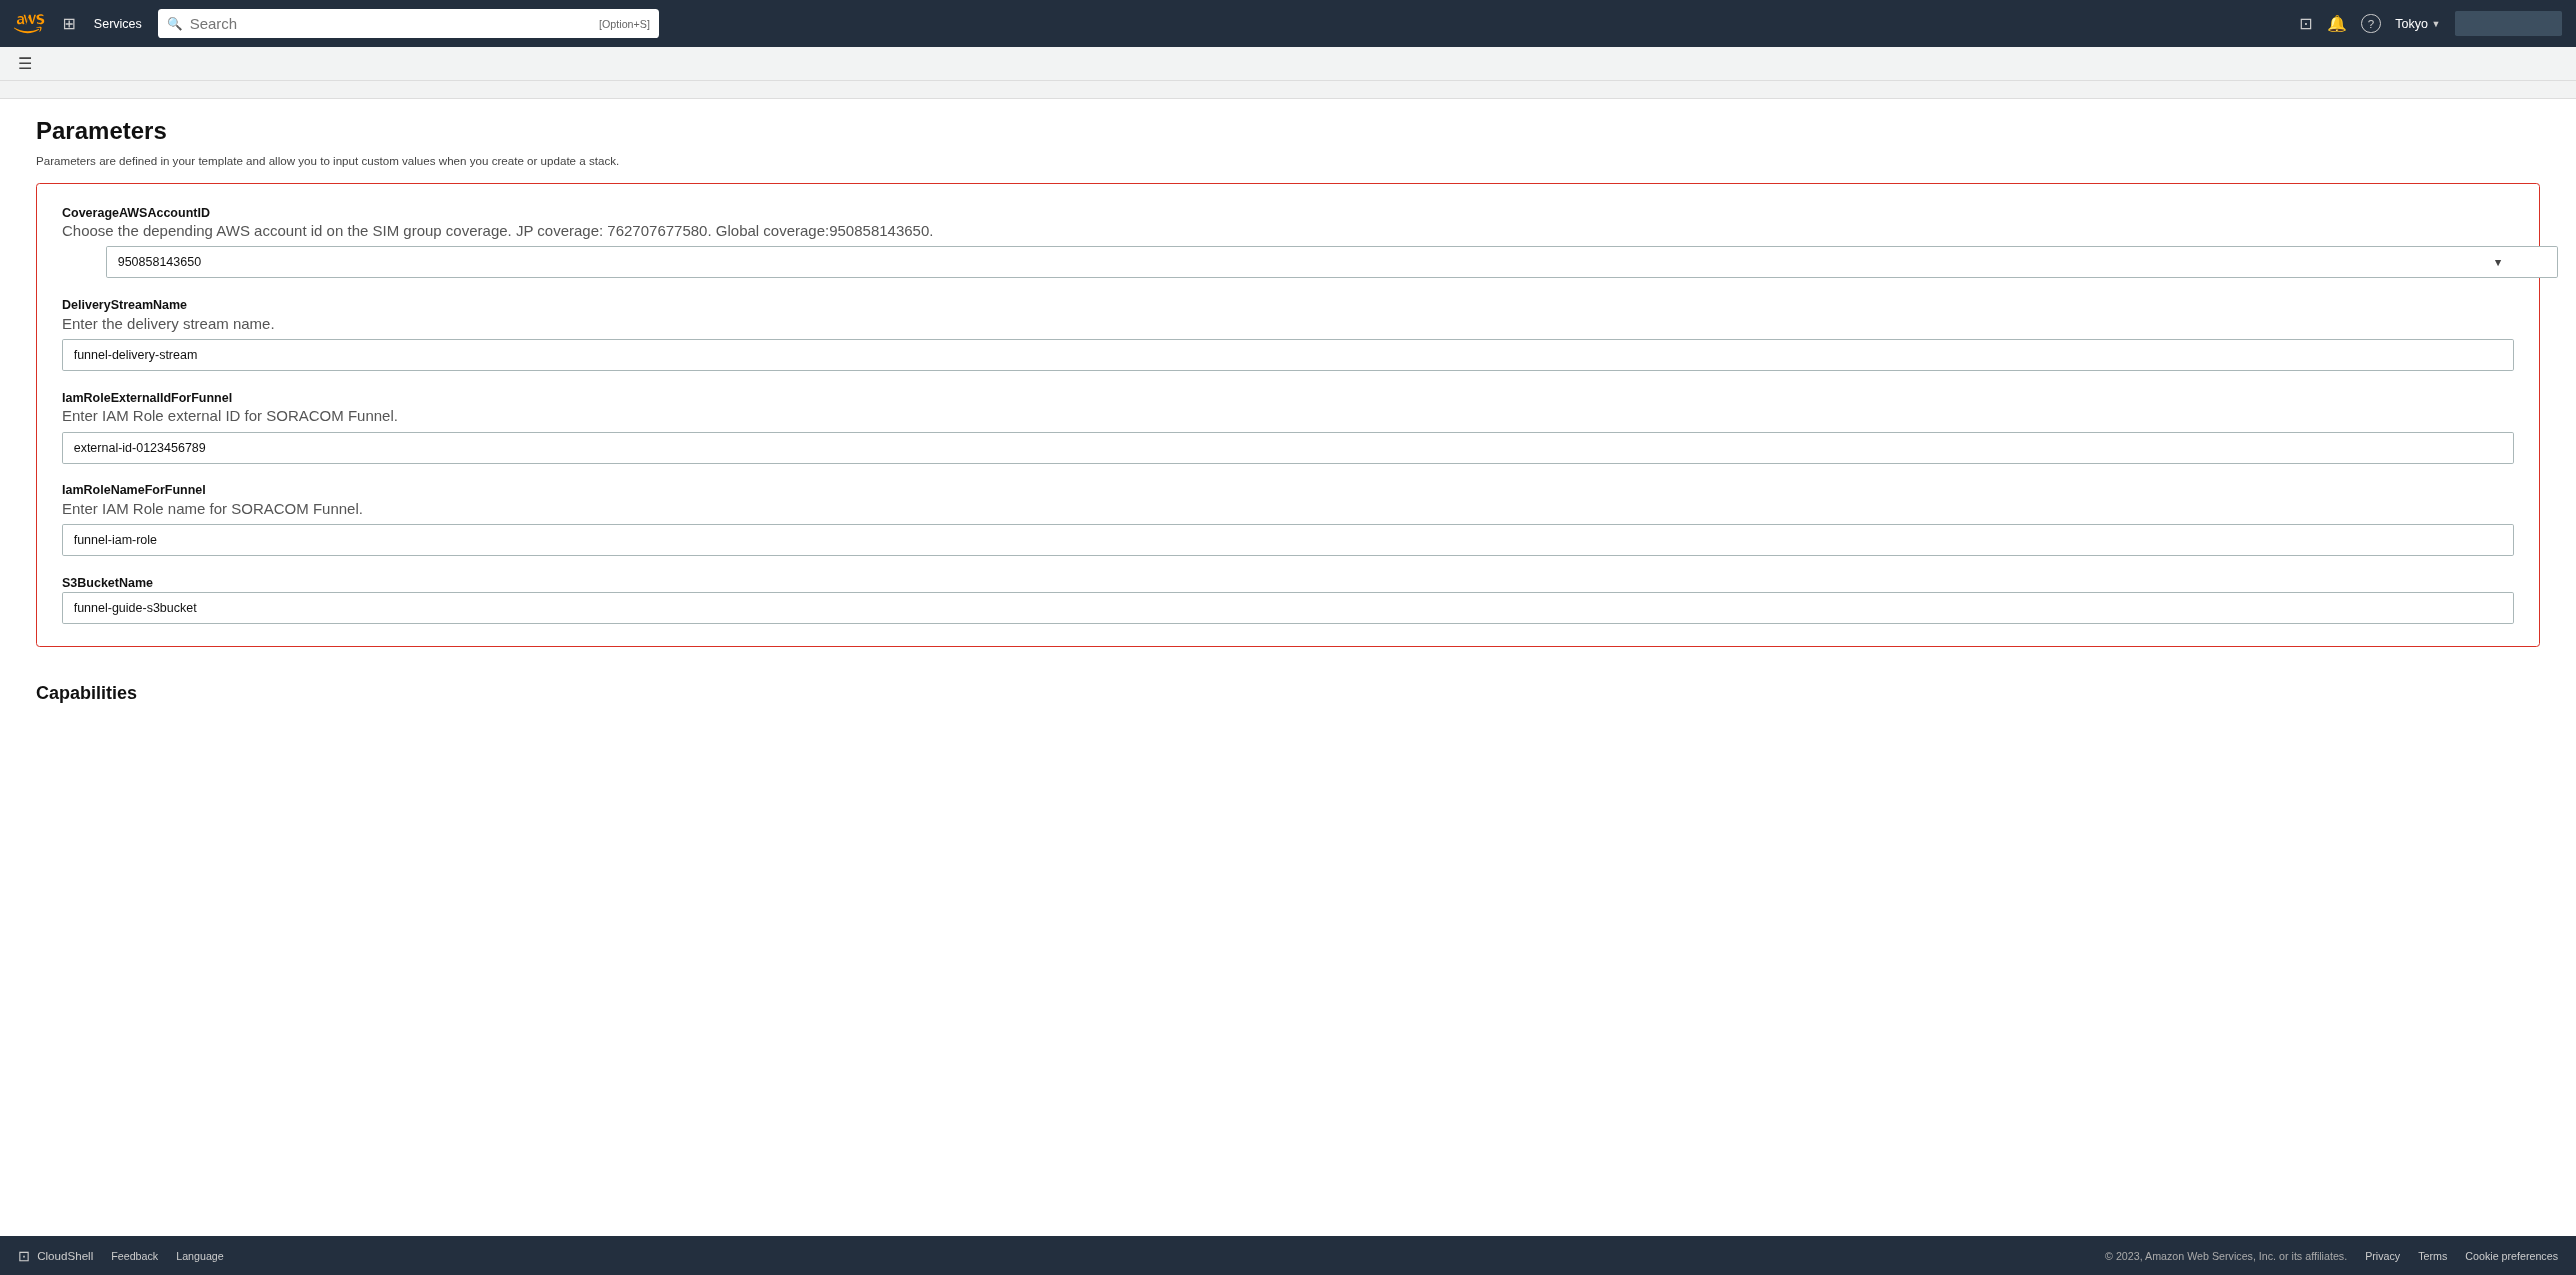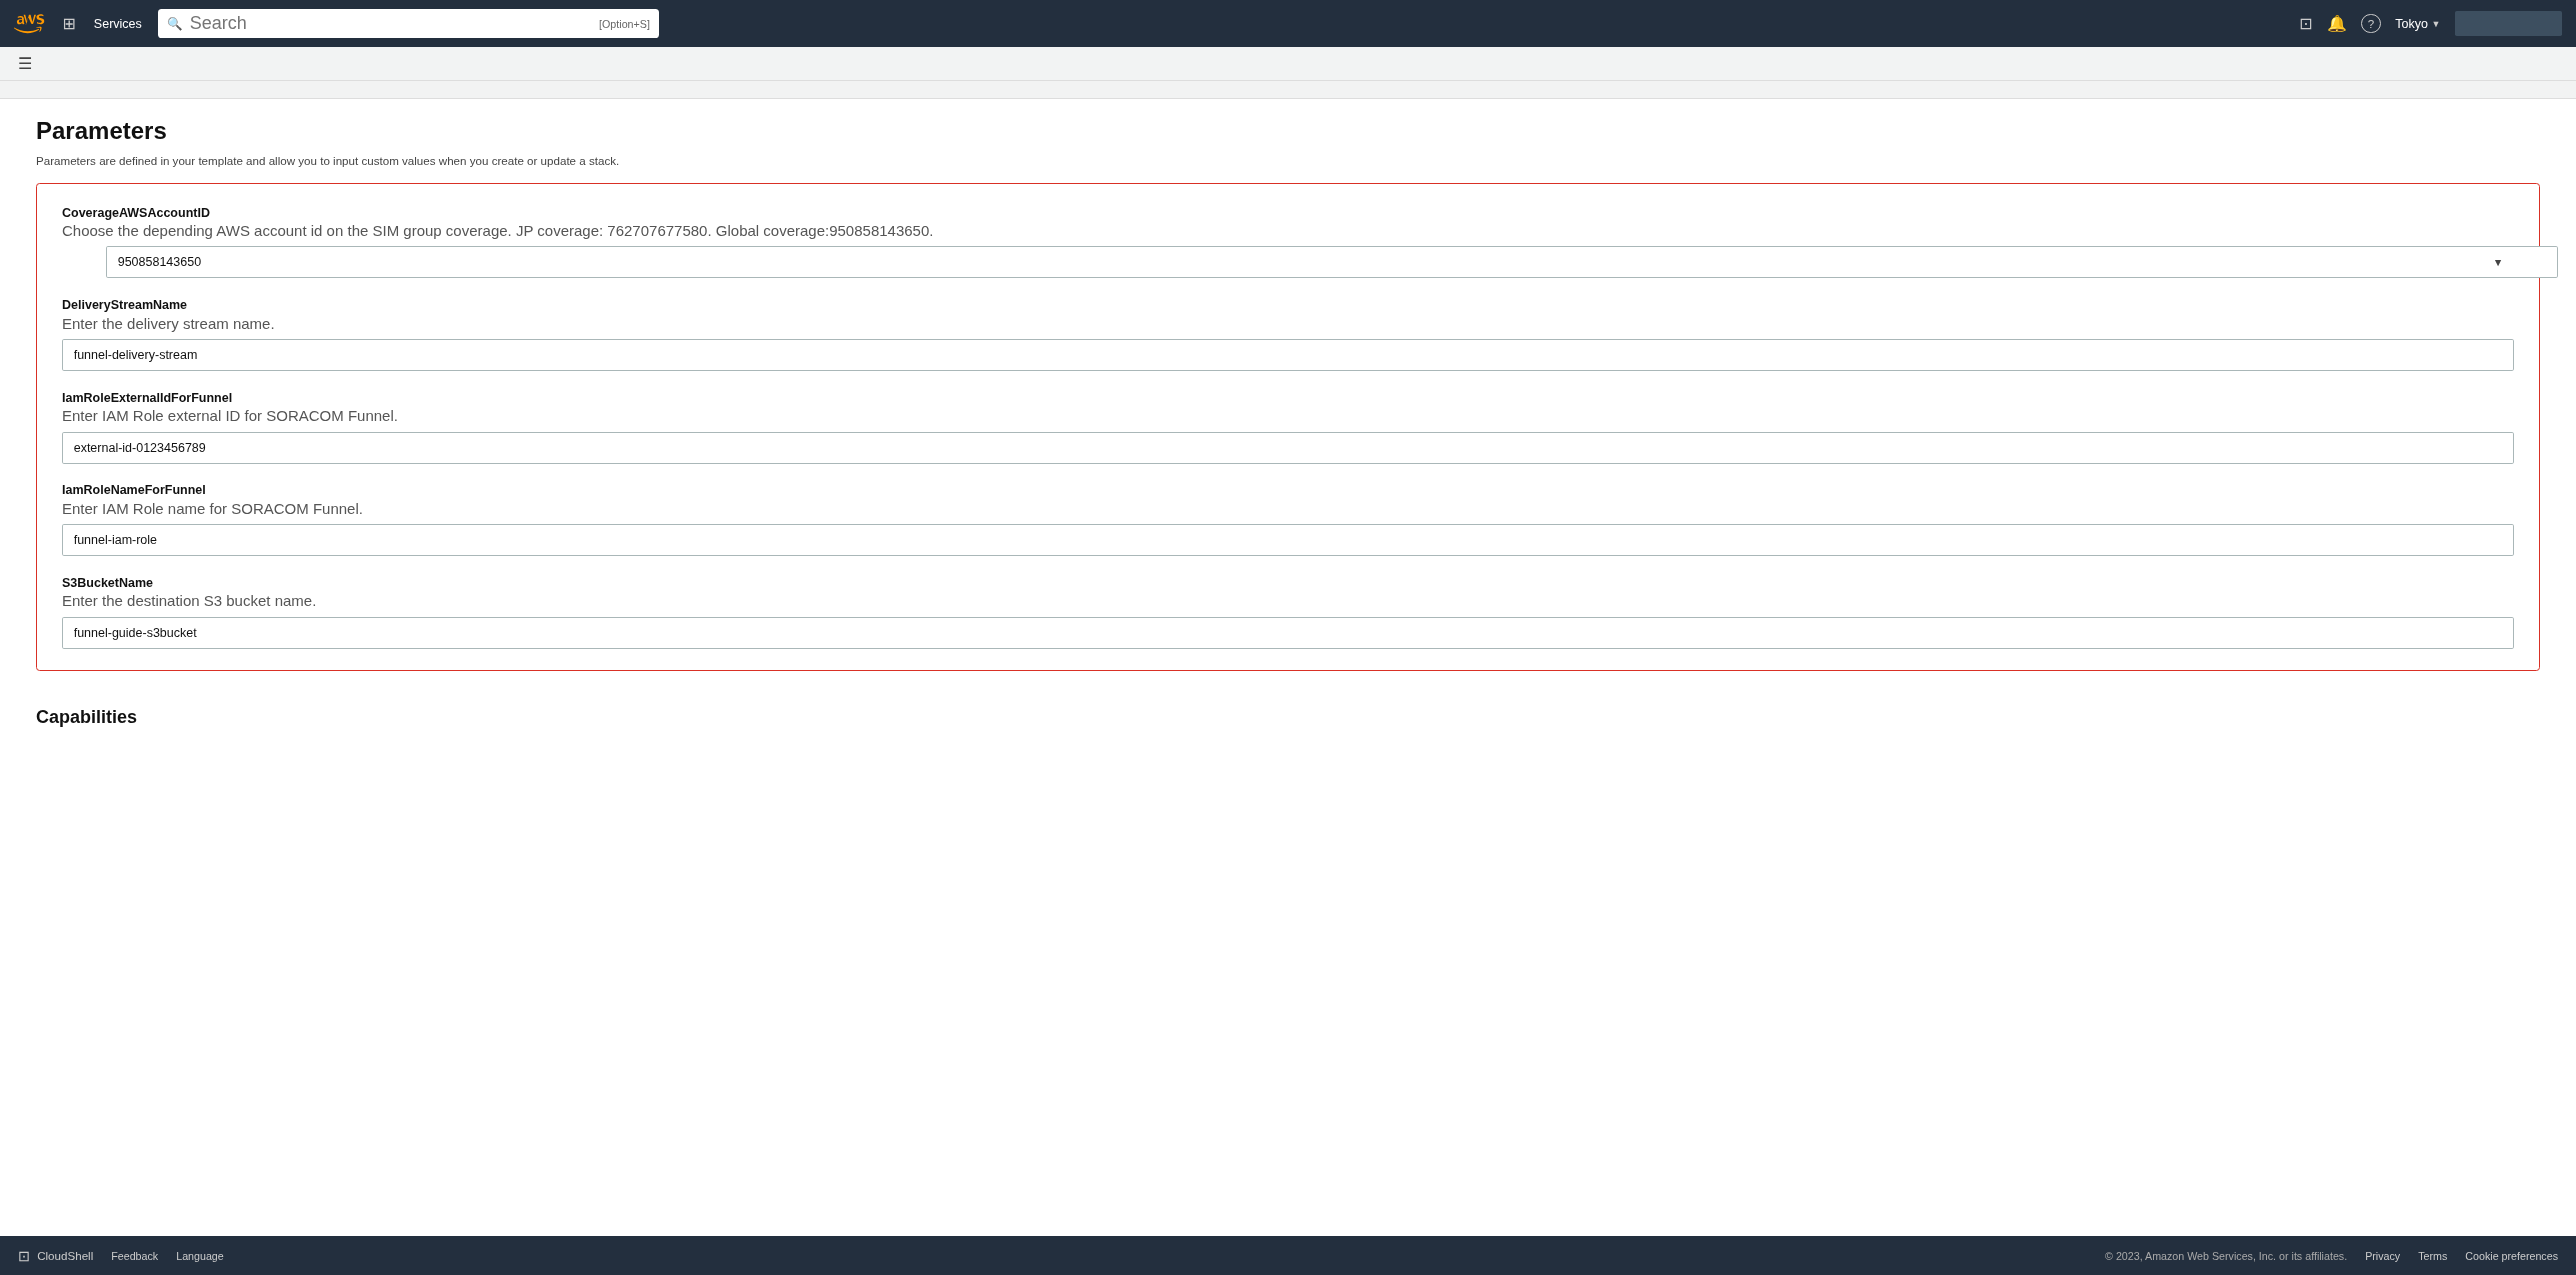--- a/index.html
+++ b/index.html
@@ -24,21 +24,21 @@
     .nav-services-btn {
       color: #fff; font-size: 12.5px; cursor: pointer; padding: 3.6px 5.4px; white-space: nowrap;
     }
     .nav-search {
       display: flex; align-items: center;
       background: #fff; border-radius: 3.6px;
       height: 29px; flex: 1; max-width: 501px;
       padding: 0 9px; gap: 7.2px;
     }
     .nav-search input {
-      border: none; outline: none; flex: 1; font-size: 18px; background: transparent; color: #be185d;
+      border: none; outline: none; flex: 1; font-size: 15px; background: transparent; color: #be185d;
     }
     .search-hint { color: #666; font-size: 10.7px; white-space: nowrap; }
     .nav-right { margin-left: auto; display: flex; align-items: center; gap: 14.3px; }
     .nav-icon { color: #ccc; font-size: 16px; cursor: pointer; }
     .nav-region { color: #fff; font-size: 12.5px; cursor: pointer; display: flex; align-items: center; gap: 3.6px; }
     .nav-region-caret { font-size: 9px; color: #ccc; }
     .nav-user { background: #3d4f60; color: #fff; font-size: 11.6px; padding: 3.6px 9px; border-radius: 1.8px; cursor: pointer; }
 
     
     .sidebar-toggle {
@@ -188,21 +188,20 @@
         </div>
 
         <div class="param-group">
           <div class="param-label">IamRoleNameForFunnel</div>
           <div class="param-hint">Enter IAM Role name for SORACOM Funnel.</div>
           <input class="param-input" type="text" value="funnel-iam-role" style="">
         </div>
 
         <div class="param-group">
           <div class="param-label">S3BucketName</div>
-          <div class="param-hint">Enter the destination S3 bucket name.</div>
           <input class="param-input" type="text" value="funnel-guide-s3bucket" style="">
         </div>
 
       </div>
 
       <div class="capabilities-peek">Capabilities</div>
     </div>
   </main>
 </div>
 

